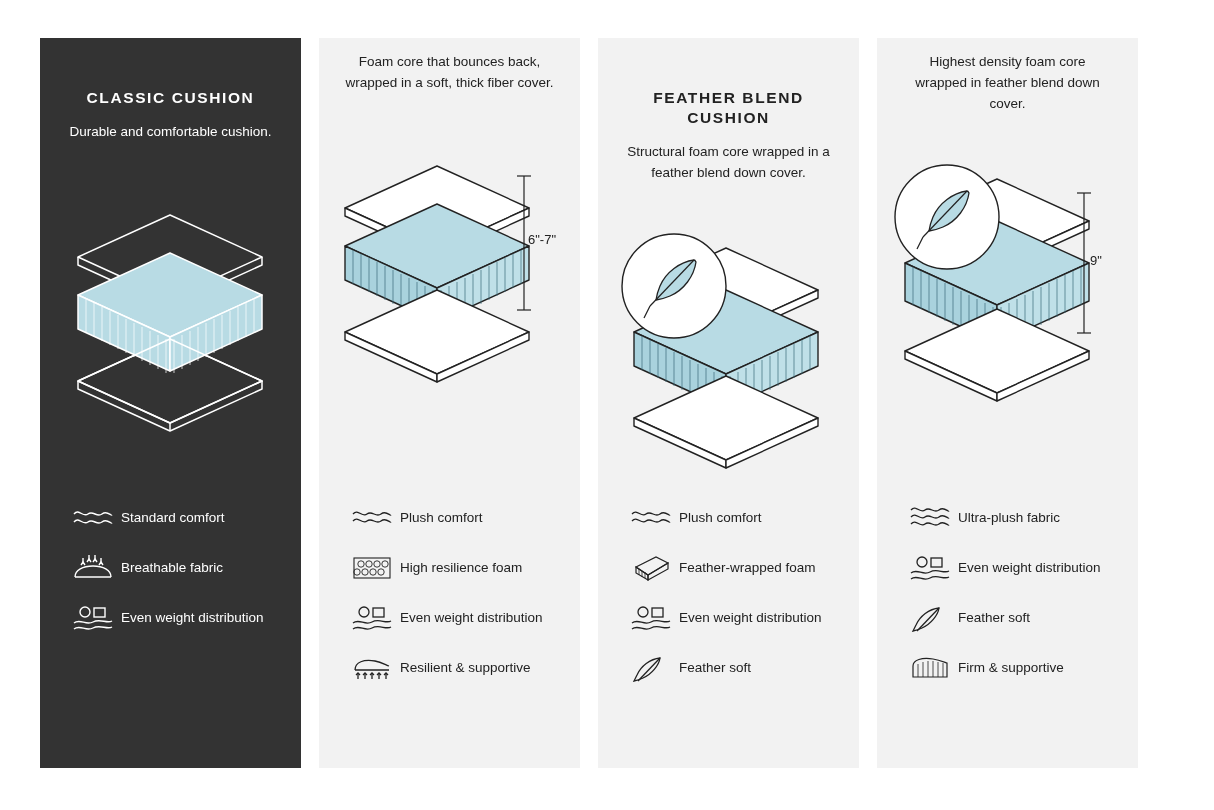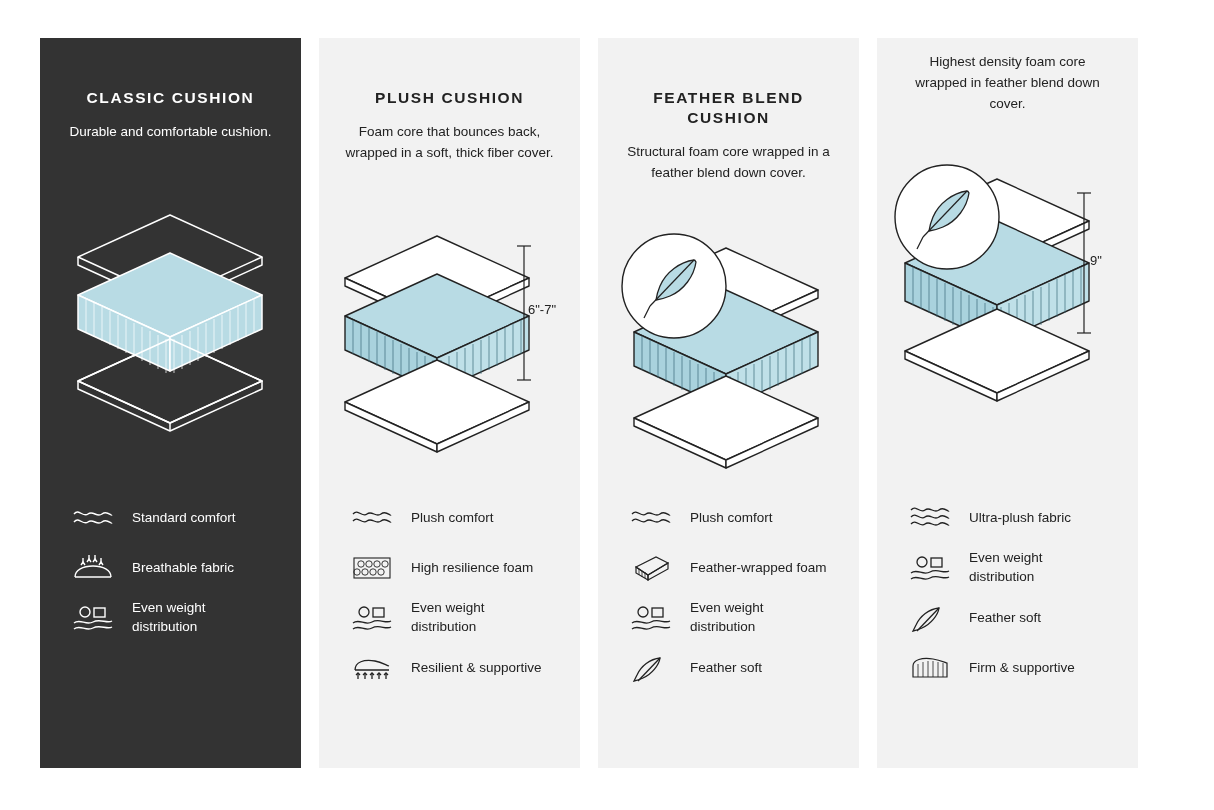--- a/index.html
+++ b/index.html
@@ -69,21 +69,21 @@
   .features {
     position: absolute;
     left: 0; right: 0;
     top: 455px;
     padding: 0 30px;
   }
   .feature {
     display: flex;
     align-items: center;
     min-height: 50px;
-    gap: 16px;
+    gap: 5px;
   }
   .feature .ficon {
     width: 46px;
     min-width: 46px;
     height: 34px;
     display: flex;
     align-items: center;
     justify-content: center;
   }
   .feature .flabel {
@@ -190,21 +190,20 @@
               <path d="M2 20c6-5 12 3 19-1s14 2 19-1"></path>
               <path d="M2 26c6-5 12 3 19-1s14 2 19-1"></path>
             </svg>
           </span>
           <span class="flabel">Even weight distribution</span>
         </div>
       </div>
     </div>
 
     <div class="card light" data-idx="1">
-      <div class="card-title">PLUSH CUSHION</div>
       <div class="card-desc">Foam core that bounces back, wrapped in a soft, thick fiber cover.</div>
 
       <div class="illus">
         <svg width="261" height="300" viewBox="0 0 261 300">
           <g fill="#ffffff" stroke="#222222" stroke-width="1.4" stroke-linejoin="round">
             <polygon points="118,58 210,100 118,142 26,100"></polygon>
             <polygon points="26,100 26,108 118,150 118,142"></polygon>
             <polygon points="210,100 210,108 118,150 118,142"></polygon>
           </g>
           <g stroke="#222222" stroke-width="1.4" stroke-linejoin="round">

